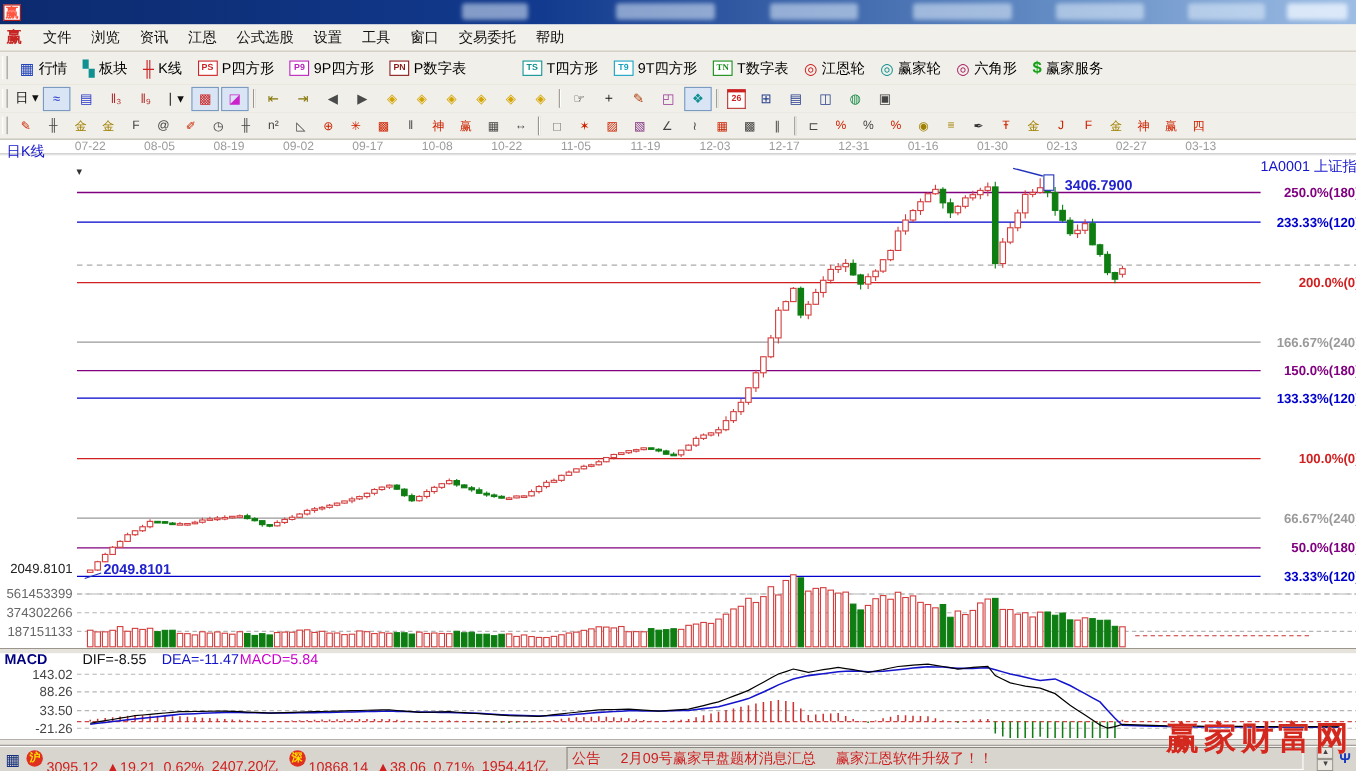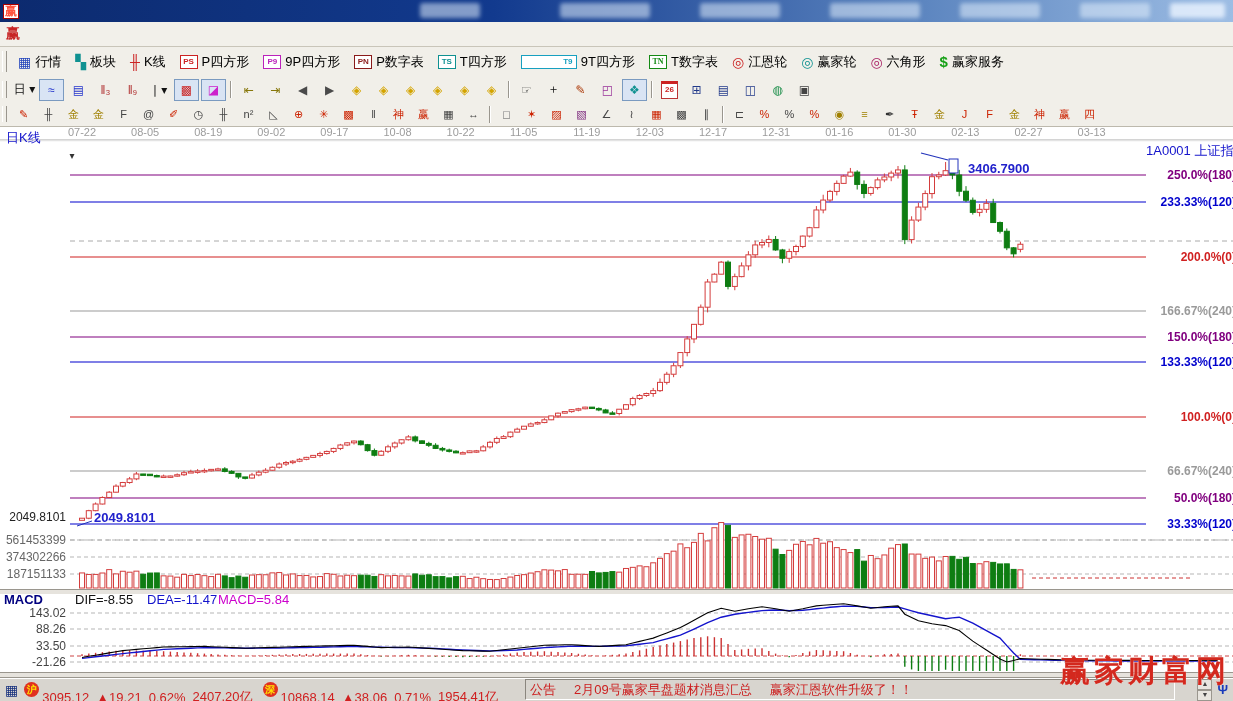--- a/index.html
+++ b/index.html
@@ -43,21 +43,21 @@
   .watermark{left:1060px;top:651px;font-size:30px;font-weight:bold;color:#d3281e;
     letter-spacing:4px;z-index:40;pointer-events:none;white-space:nowrap;
     text-shadow:0 0 1px #ffd9d4;font-family:"DejaVu Serif","Liberation Serif",serif;}
   
   .statusbar{left:0;top:677px;width:1233px;height:24px;background:#d8d5cf;border-top:1px solid #9a968e;
     box-shadow:inset 0 1px 0 #fff;display:flex;align-items:center;font-size:13px;z-index:20;padding:0 2px;box-sizing:border-box;}
   .sb-kb{font-size:14px;color:#16307e;margin:0 3px;line-height:14px;}
   .badge{width:15px;height:15px;border-radius:8px;background:#e03020;color:#ffe400;font-size:10px;
     line-height:15px;text-align:center;font-weight:bold;margin:0 3px;flex:0 0 auto;}
   .sb-red{color:#d02020;margin-right:7px;white-space:nowrap;margin-top:15px;}
-  .sb-news{flex:1 1 auto;height:19px;margin:0 20px;background:#d8d5cf;overflow:hidden;white-space:nowrap;
+  .sb-news{flex:1 1 auto;height:19px;margin:0 10px;background:#d8d5cf;overflow:hidden;white-space:nowrap;
     border-top:1px solid #8a867e;border-left:1px solid #8a867e;border-bottom:1px solid #fff;border-right:1px solid #fff;
     color:#cc2020;display:flex;align-items:center;gap:18px;padding:0 4px;}
   .spin{display:flex;flex-direction:column;margin:0 2px;}
   .spin span{width:13px;height:9px;font-size:7px;line-height:8px;text-align:center;color:#444;
     background:#e8e5df;border:1px solid #9a968e;}
   .antenna{color:#1a3bbb;font-size:13px;font-weight:bold;margin:0 3px;}
 </style>
 </head>
 <body>
 
@@ -67,20 +67,32 @@
   <span class="tb-blob" style="left:560px;width:90px;"></span>
   <span class="tb-blob" style="left:700px;width:80px;"></span>
   <span class="tb-blob" style="left:830px;width:90px;"></span>
   <span class="tb-blob" style="left:960px;width:80px;"></span>
   <span class="tb-blob" style="left:1080px;width:70px;"></span>
   <span class="tb-blob" style="left:1170px;width:55px;background:rgba(235,244,255,.8);"></span>
 </div>
 
 <div class="abs menubar">
   <span class="mb-logo">赢</span>
+  <span id="menu-items" style="display:flex;">
+      <span class="menu-item">文件</span>
+      <span class="menu-item">浏览</span>
+      <span class="menu-item">资讯</span>
+      <span class="menu-item">江恩</span>
+      <span class="menu-item">公式选股</span>
+      <span class="menu-item">设置</span>
+      <span class="menu-item">工具</span>
+      <span class="menu-item">窗口</span>
+      <span class="menu-item">交易委托</span>
+      <span class="menu-item">帮助</span>
+    </span>
 </div>
 
 <div class="abs tbar tbar1" id="toolbar1">
     <span class="grip"></span>
     <span class="t1-item">
       <span class="t1-glyph" style="color: rgb(34, 68, 187);">▦</span>
       <span>行情</span>
     </span>
     <span class="t1-item">
       <span class="t1-glyph" style="color: rgb(15, 145, 145);">▚</span>
@@ -96,25 +108,25 @@
     </span>
     <span class="t1-item">
       <span class="t1-box" style="border-color: rgb(187, 34, 187); color: rgb(187, 34, 187);">P9</span>
       <span>9P四方形</span>
     </span>
     <span class="t1-item">
       <span class="t1-box" style="border-color: rgb(138, 26, 26); color: rgb(138, 26, 26);">PN</span>
       <span>P数字表</span>
     </span>
     <span class="t1-item">
-      <span class="t1-box" style="border-color: rgb(15, 145, 145); color: rgb(15, 145, 145);">TS</span>
+      <span class="t1-box" style="border-color: rgb(15, 145, 145); color: rgb(15, 145, 145); margin-left: 37px;">TS</span>
       <span>T四方形</span>
     </span>
     <span class="t1-item">
-      <span class="t1-box" style="border-color: rgb(23, 160, 192); color: rgb(23, 160, 192); padding-left: 38px;">T9</span>
+      <span class="t1-box" style="border-color: rgb(23, 160, 192); color: rgb(23, 160, 192);">T9</span>
       <span>9T四方形</span>
     </span>
     <span class="t1-item">
       <span class="t1-box" style="border-color: rgb(20, 138, 20); color: rgb(20, 138, 20); font-family: Liberation Serif, serif;">TN</span>
       <span>T数字表</span>
     </span>
     <span class="t1-item">
       <span class="t1-glyph" style="color: rgb(204, 34, 34);">◎</span>
       <span>江恩轮</span>
     </span>

